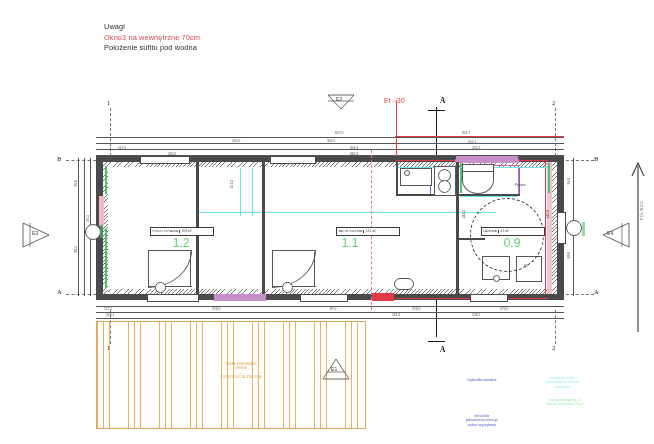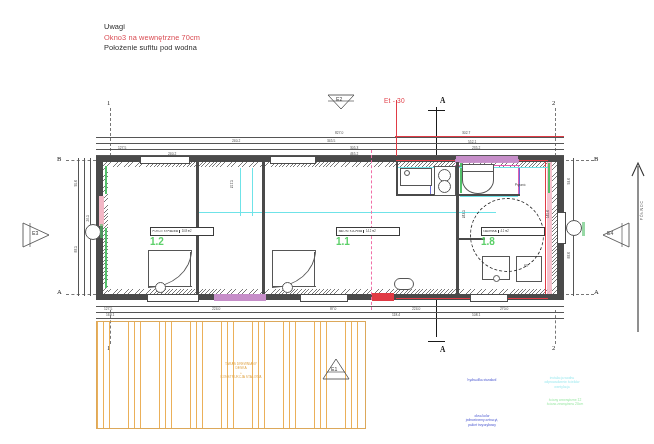--- a/index.html
+++ b/index.html
@@ -15,21 +15,21 @@
 
   
   .h{height:0;border-top-style:solid;border-top-width:1px;}
   .v{width:0;border-left-style:solid;border-left-width:1px;}
   .tiny{font-size:3.4px;color:#555;white-space:nowrap;line-height:4px;letter-spacing:.05px;}
   .tiny2{font-size:2.9px;color:#666;white-space:nowrap;line-height:3.4px;}
   .dimtxt{font-size:3.3px;color:#4a4a4a;white-space:nowrap;}
   .gridlbl{font-size:6.6px;color:#1f1f1f;white-space:nowrap;font-family:"Liberation Serif",serif;}
   .seclbl{font-size:7.4px;color:#111;white-space:nowrap;font-family:"Liberation Serif",serif;font-weight:600;}
   .redlbl{font-size:6.6px;color:#e03b45;white-space:nowrap;letter-spacing:.2px;}
-  .roomno{font-size:10px;color:#5dd06a;font-weight:700;white-space:nowrap;}
+  .roomno{font-size:12px;color:#5dd06a;font-weight:400;white-space:nowrap;text-align:center;}
   .vert{writing-mode:vertical-rl;transform:rotate(180deg);}
 
   
   .tag{border:0.8px solid #3a3a3a;background:#fff;height:7px;display:flex;align-items:center;}
   .tag .c1{font-size:2.7px;color:#333;padding:0 1.5px;white-space:nowrap;overflow:hidden;}
   .tag .c2{font-size:2.7px;color:#333;padding:0 1.5px;border-left:0.8px solid #3a3a3a;white-space:nowrap;}
   .marker-tri{position:relative;}
   .marker-tri svg{display:block;}
 
   
@@ -208,27 +208,27 @@
   <div class="abs tag" style="left:150px;top:227px;width:62px;">
     <div class="c1">POKÓJ / SYPIALNIA</div>
     <div class="c2">10.8 m2</div>
   </div>
   <div class="abs roomno" style="left:150px;top:236px;width:62px;">1.2</div>
 
   <div class="abs tag" style="left:336px;top:227px;width:62px;">
     <div class="c1">SALON / KUCHNIA</div>
     <div class="c2">14.2 m2</div>
   </div>
-  <div class="abs roomno" style="left:336px;top:236px;width:62px;">1.1</div>
+  <div class="abs roomno" style="left:319px;top:236px;width:62px;">1.1</div>
 
   <div class="abs tag" style="left:481px;top:227px;width:62px;">
     <div class="c1">ŁAZIENKA</div>
     <div class="c2">4.1 m2</div>
   </div>
-  <div class="abs roomno" style="left:481px;top:236px;width:62px;">1.8</div>
+  <div class="abs roomno" style="left:481px;top:236px;width:62px;">0.9</div>
 
   <div class="abs gridlbl" style="left:57px;top:155px;">B</div>
   <div class="abs gridlbl" style="left:57px;top:288px;">A</div>
   <div class="abs h" style="left:66px;top:160px;width:30px;border-top-color:#777;border-top-style:dashed;"></div>
   <div class="abs h" style="left:66px;top:294px;width:30px;border-top-color:#777;border-top-style:dashed;"></div>
   <div class="abs v" style="left:78px;top:158px;height:138px;border-left-color:#555;"></div>
   <div class="abs v" style="left:84px;top:158px;height:138px;border-left-color:#555;"></div>
   <div class="abs v" style="left:90px;top:158px;height:138px;border-left-color:#555;"></div>
   <div class="abs dimtxt vert" style="left:74px;top:180px;">95.0</div>
   <div class="abs dimtxt vert" style="left:74px;top:246px;">88.5</div>

